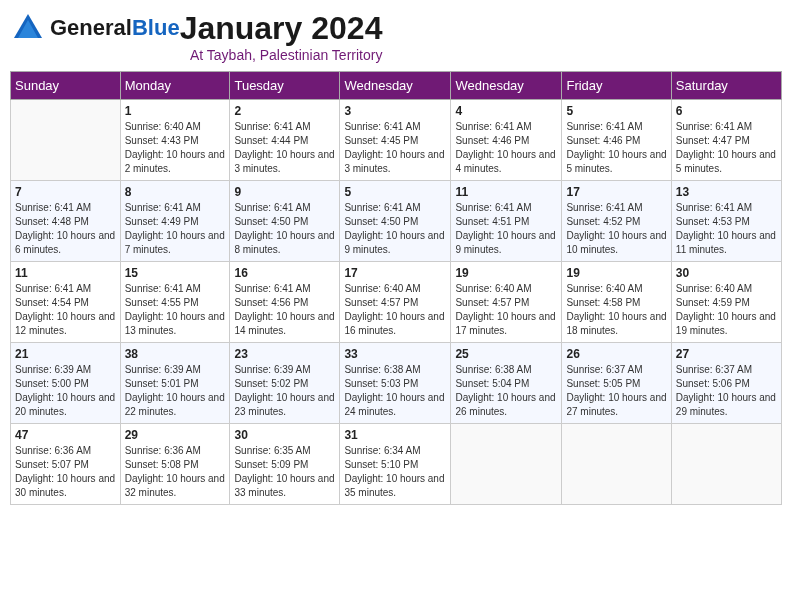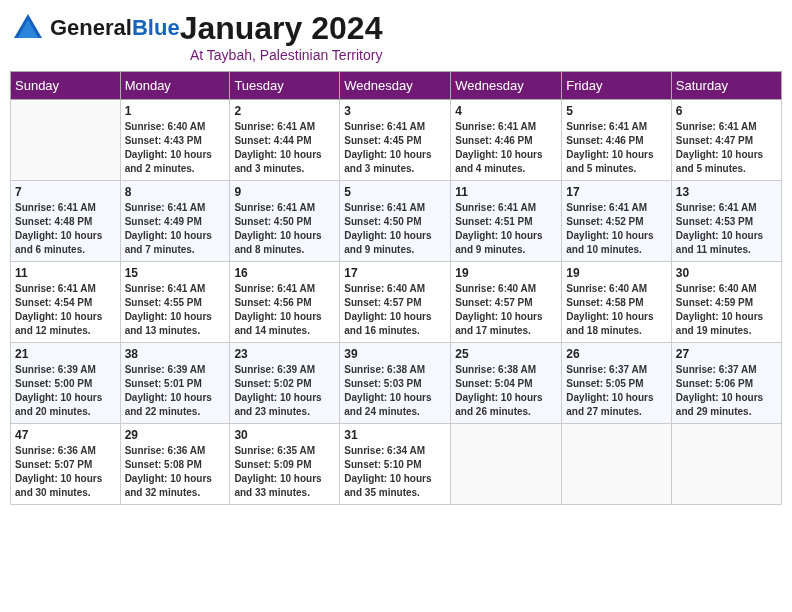--- a/index.html
+++ b/index.html
@@ -57,21 +57,20 @@
     .day-number {
       font-size: 12px;
       font-weight: bold;
       color: #222;
       margin-bottom: 2px;
     }
     .day-info {
       font-size: 10px;
       color: #333;
       line-height: 1.4;
-      font-weight: bold;
     }
     tbody tr:nth-child(odd) td {
       background: #fff;
     }
     tbody tr:nth-child(even) td {
       background: #f5f8ff;
     }
     .empty-cell {
       background: #f9f9f9 !important;
     }
@@ -219,21 +218,21 @@
         </td>
         <td>
           <div class="day-number">38</div>
           <div class="day-info">Sunrise: 6:39 AM<br>Sunset: 5:01 PM<br>Daylight: 10 hours and 22 minutes.</div>
         </td>
         <td>
           <div class="day-number">23</div>
           <div class="day-info">Sunrise: 6:39 AM<br>Sunset: 5:02 PM<br>Daylight: 10 hours and 23 minutes.</div>
         </td>
         <td>
-          <div class="day-number">39</div>
+          <div class="day-number">33</div>
           <div class="day-info">Sunrise: 6:38 AM<br>Sunset: 5:03 PM<br>Daylight: 10 hours and 24 minutes.</div>
         </td>
         <td>
           <div class="day-number">25</div>
           <div class="day-info">Sunrise: 6:38 AM<br>Sunset: 5:04 PM<br>Daylight: 10 hours and 26 minutes.</div>
         </td>
         <td>
           <div class="day-number">26</div>
           <div class="day-info">Sunrise: 6:37 AM<br>Sunset: 5:05 PM<br>Daylight: 10 hours and 27 minutes.</div>
         </td>

